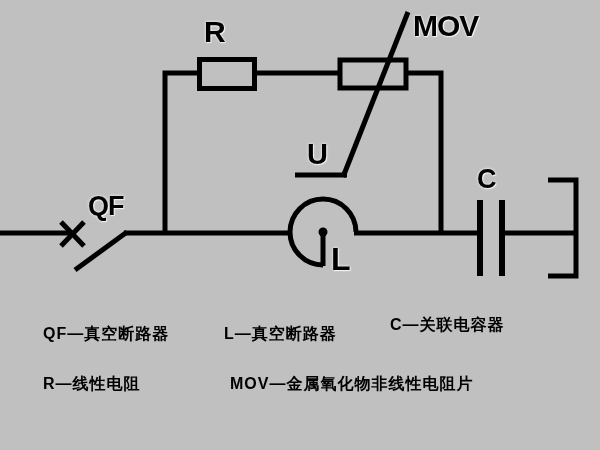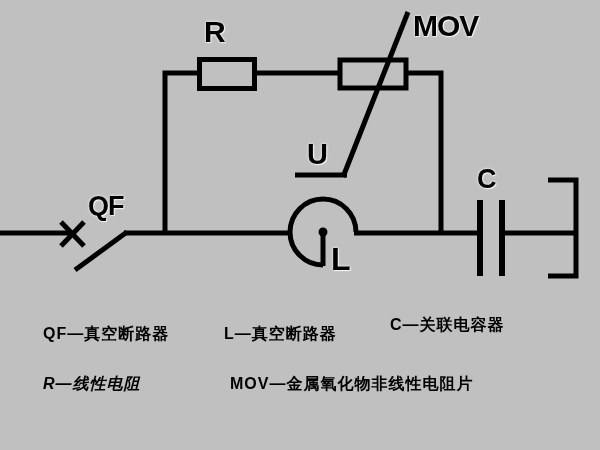--- a/index.html
+++ b/index.html
@@ -108,17 +108,17 @@
   <div class="comp-label" style="left:88px; top:193px; font-size:27px; letter-spacing:-1px;">QF</div>
 
   <div class="comp-label" style="left:331px; top:243px; font-size:32px;">L</div>
 
   <div class="comp-label" style="left:477px; top:166px; font-size:27px;">C</div>
 
   <div>
     <span class="legend-item" style="left:43px; top:326px;">QF—真空断路器</span>
     <span class="legend-item" style="left:224px; top:326px;">L—真空断路器</span>
     <span class="legend-item" style="left:390px; top:317px;">C—关联电容器</span>
-    <span class="legend-item" style="left:43px; top:376px;font-style:italic;">R—线性电阻</span>
+    <span class="legend-item" style="left:43px; top:376px;">R—线性电阻</span>
     <span class="legend-item" style="left:230px; top:376px;">MOV—金属氧化物非线性电阻片</span>
   </div>
 
 </div>
 
 </body></html>

